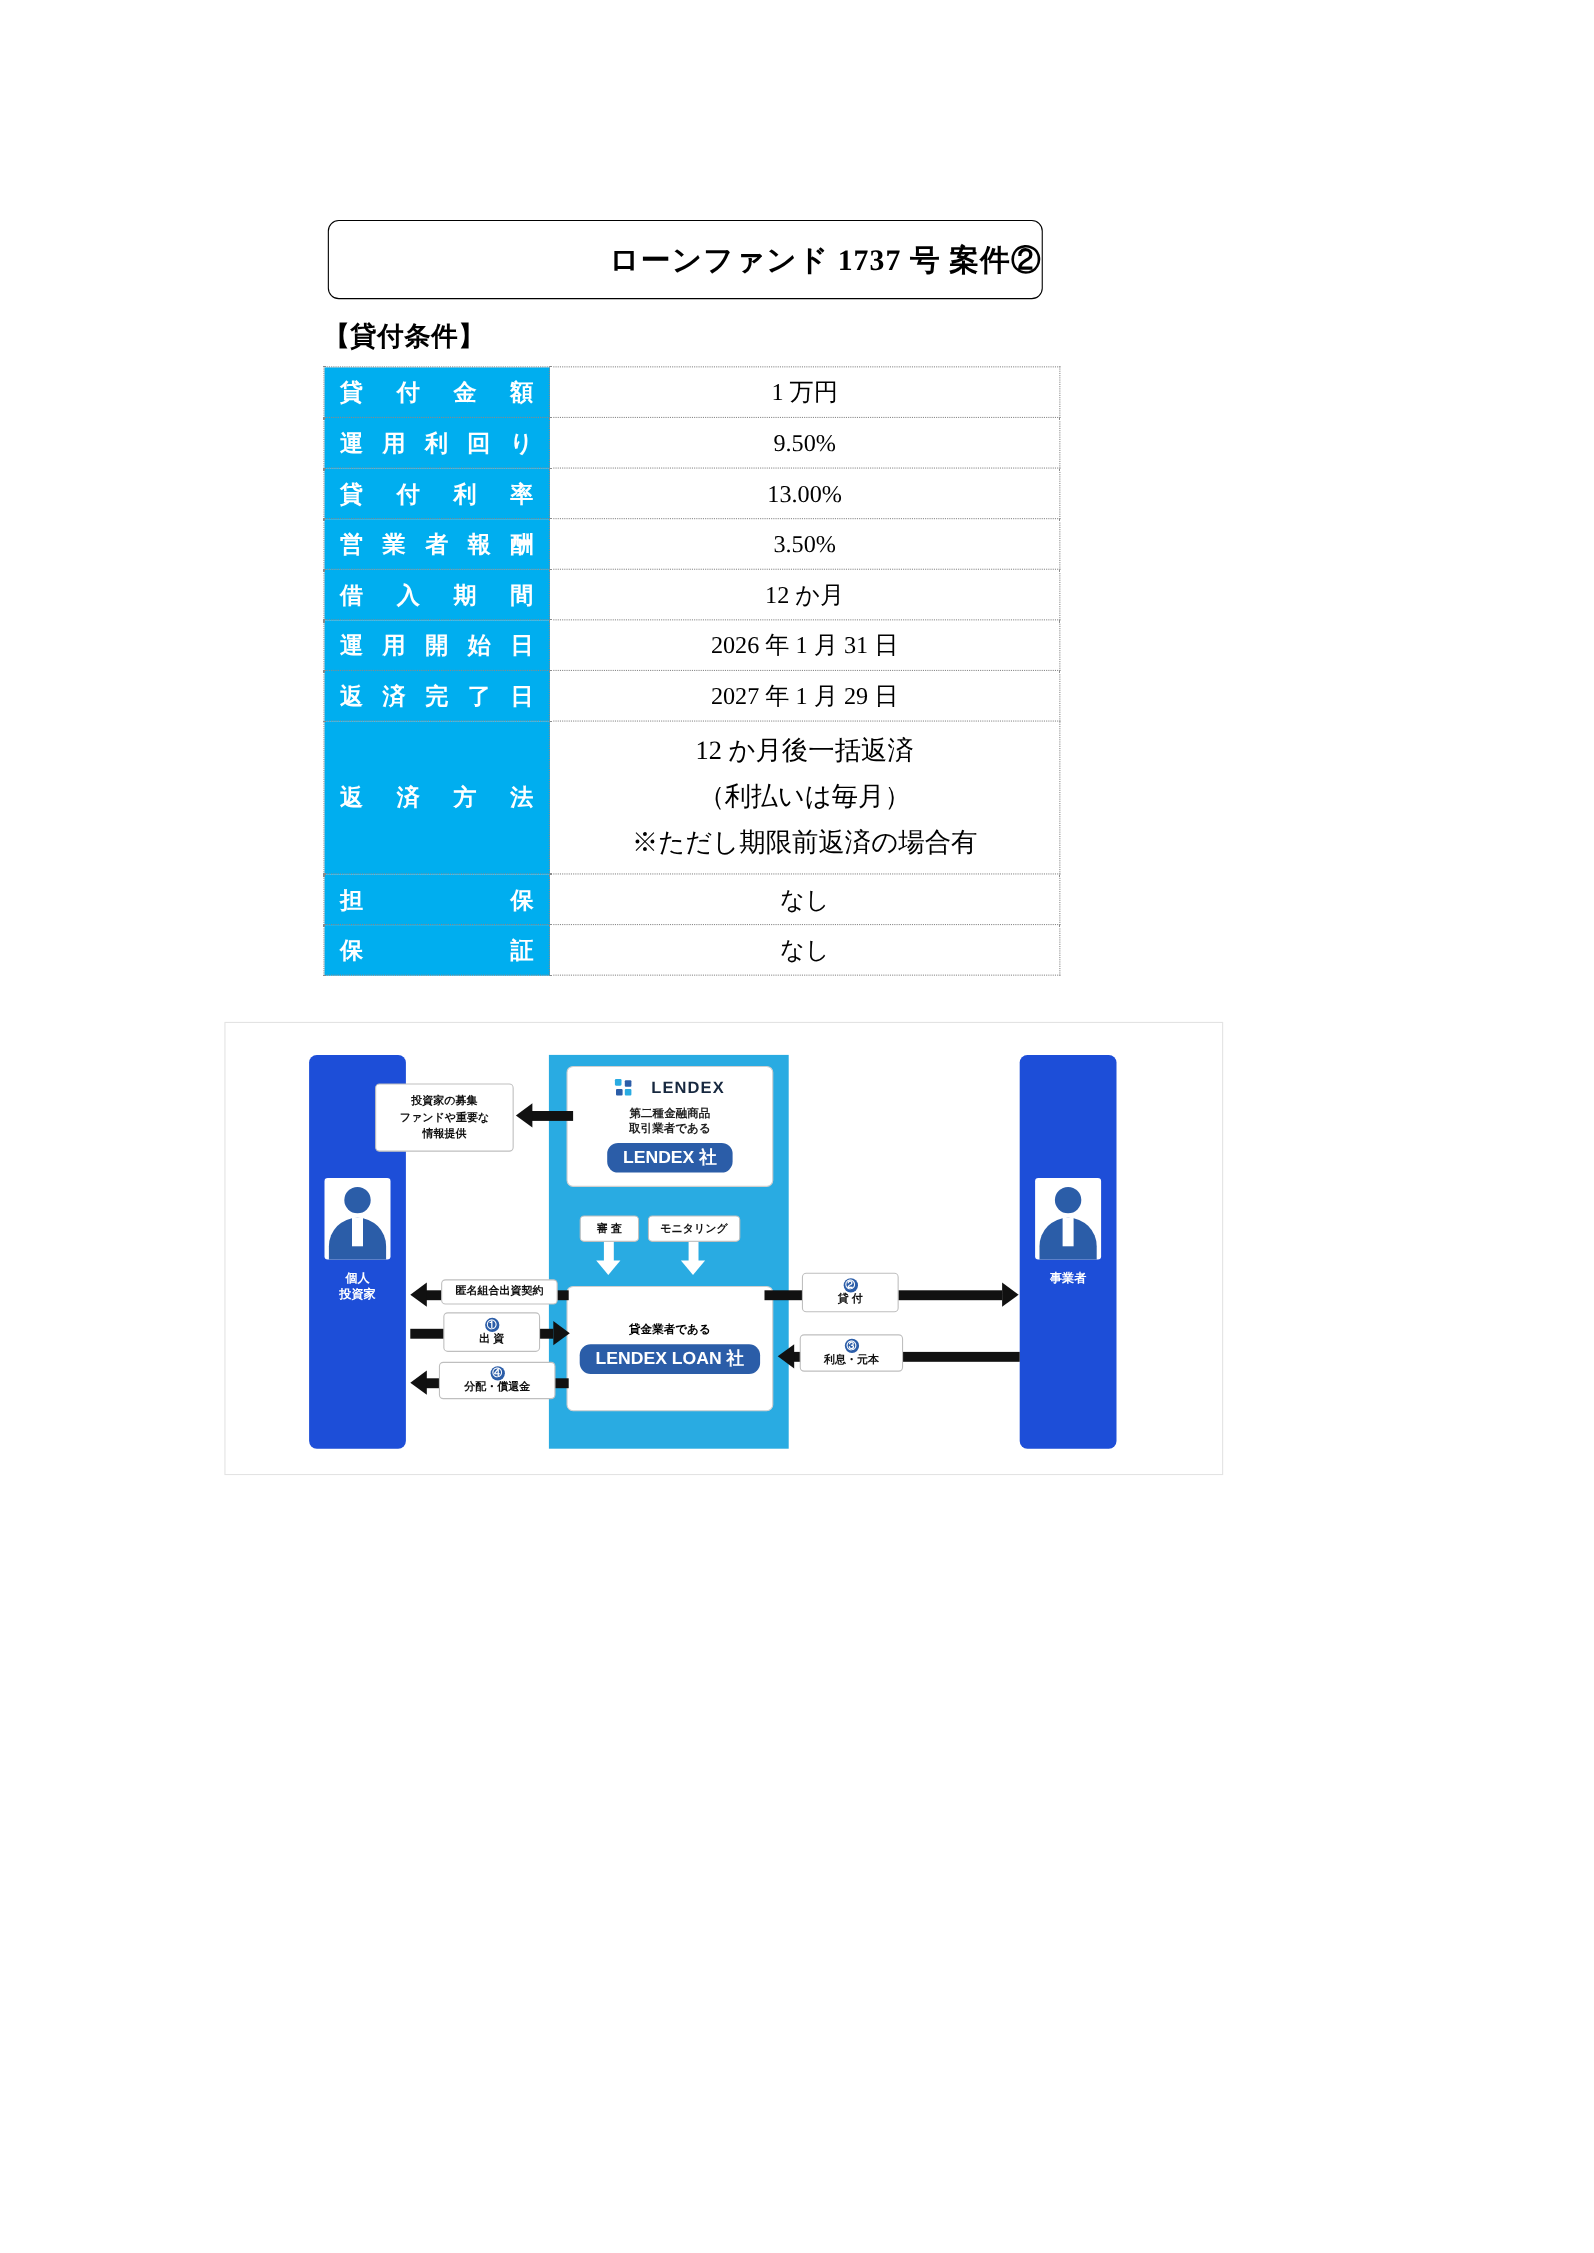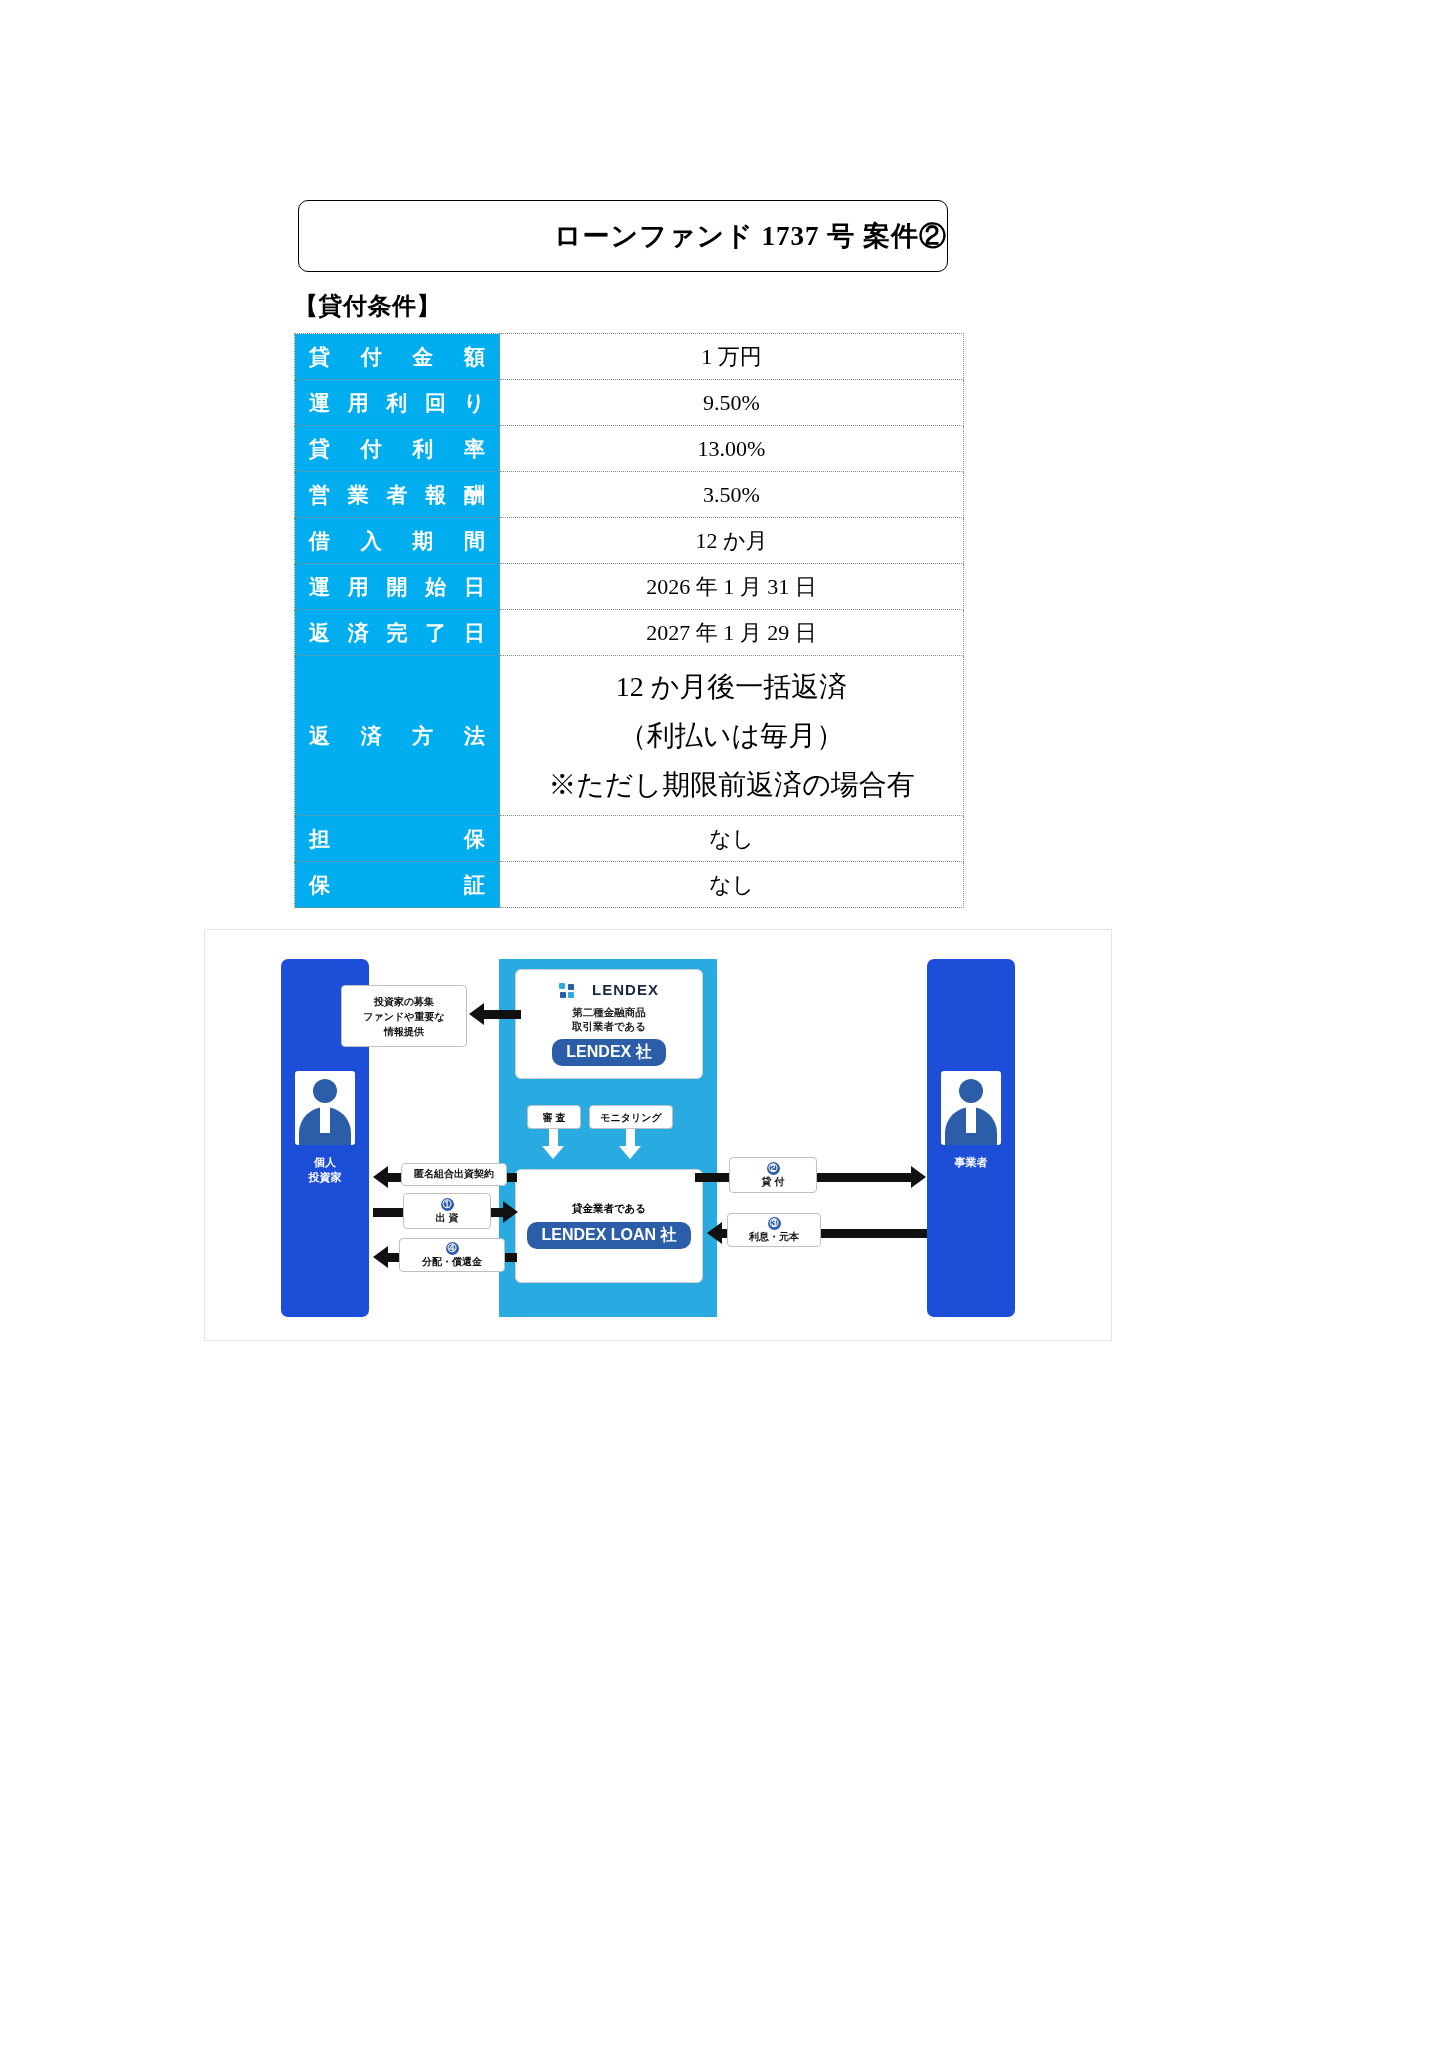--- a/index.html
+++ b/index.html
@@ -78,21 +78,21 @@
   }
   #conditions-table td.value {
     text-align: center;
     font-size: 22px;
     height: 45px;
     background: #ffffff;
   }
   #conditions-table td.value.multi {
     line-height: 1.75;
     padding: 6px 0;
-    font-size: 28px;
+    font-size: 24px;
   }
   #conditions-table td.value.multi div { white-space: nowrap; }
 
   
   #diagram {
     position: absolute;
     left: 204px;
     top: 929px;
     width: 908px;
     height: 412px;
@@ -188,21 +188,21 @@
     font-family: "Liberation Sans", sans-serif;
     text-align: center;
   }
   .lendex-logo {
     margin-top: 11px;
     font-size: 15px;
     font-weight: bold;
     letter-spacing: 1px;
     color: #17283f;
     display: flex;
-    align-items: flex-end;
+    align-items: flex-start;
     justify-content: center;
     gap: 18px;
   }
   .logo-mark {
     width: 15px; height: 15px; position: relative; display:inline-block;
   }
   .logo-mark i {
     position: absolute; width: 6px; height: 6px; background: #29ABE2; border-radius: 1px;
   }
   .logo-mark i:nth-child(1){ left:0; top:0; }

